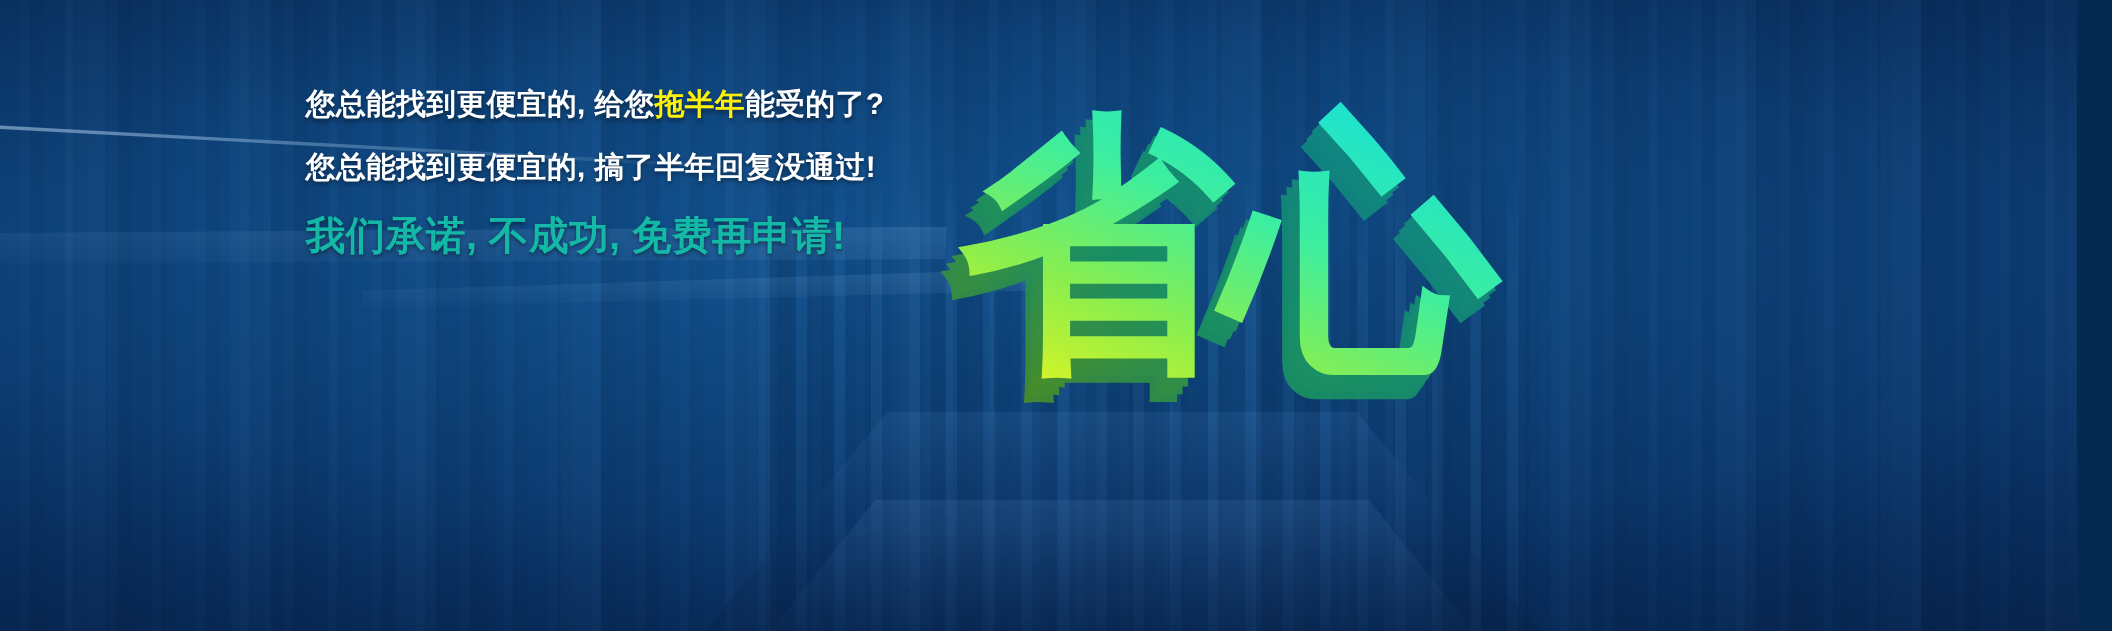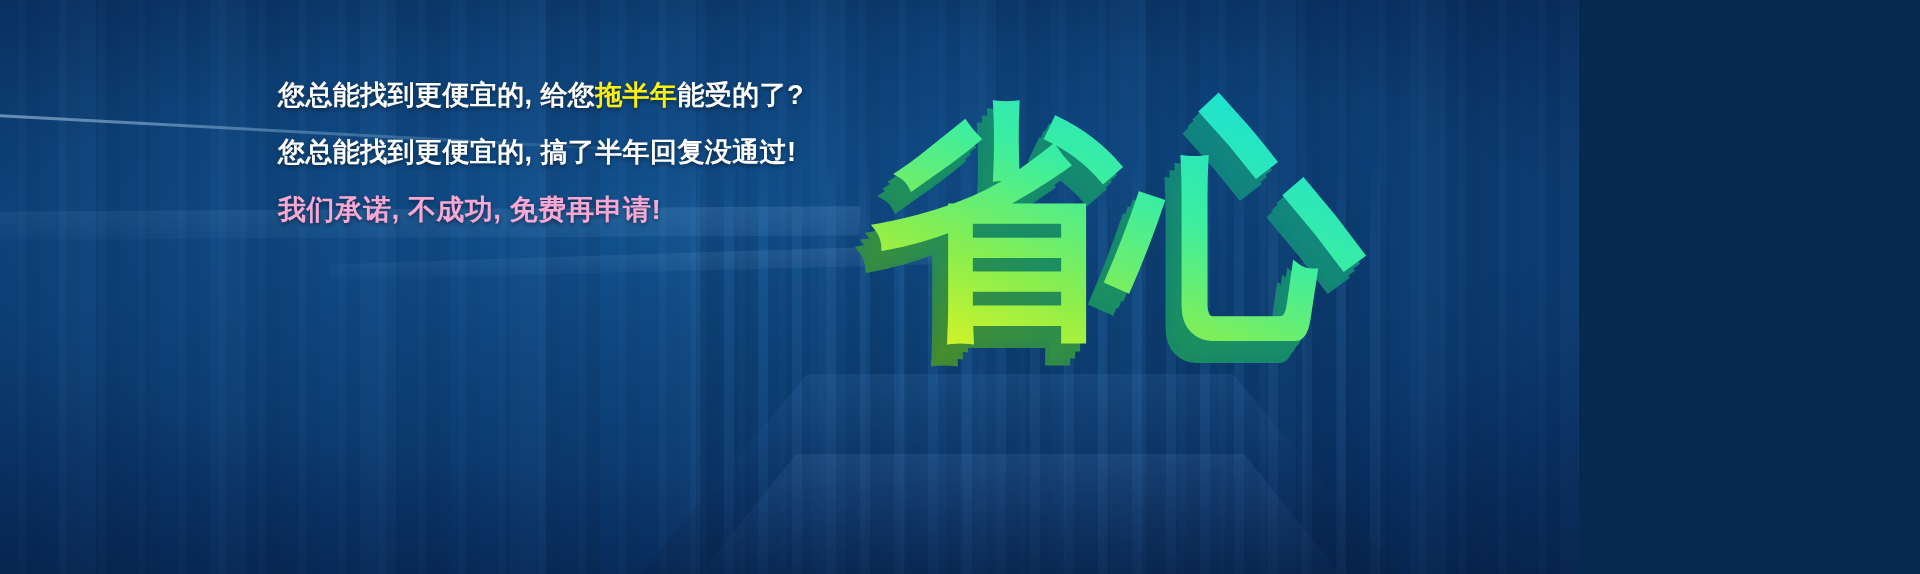--- a/index.html
+++ b/index.html
@@ -1,18 +1,18 @@
 <!DOCTYPE html>
 <html><head>
 <meta charset="utf-8">
 <style>
   html,body{margin:0;padding:0;background:#06294f;}
   body{width:1920px;height:574px;overflow:hidden;font-family:"Liberation Sans","DejaVu Sans",sans-serif;}
 
-  #banner{position:relative;width:1579px;height:574px;overflow:hidden;
+  #banner{position:relative;width:1888px;height:574px;overflow:hidden;
     background:#0a3566;}
 
   
   .bg-base{position:absolute;inset:0;
     background:
       radial-gradient(130% 100% at 42% 38%, #12528f 0%, #0d4178 32%, #093063 62%, #06224b 100%);}
 
   .bg-vert-stripes{position:absolute;inset:0;opacity:.55;
     background:repeating-linear-gradient(90deg,
       rgba(255,255,255,0.000) 0px,
@@ -75,21 +75,21 @@
     font-weight:700;
     color:#ffffff;
     letter-spacing:.4px;
     line-height:1;
     margin-bottom:30px;
     white-space:nowrap;
     text-shadow:0 2px 4px rgba(0,0,0,.45);
   }
   .line:last-child{margin-bottom:0;}
   .line .hl{color:#fdf10a;}
-  .line.accent{color:#f9a8d4;font-size:28px;}
+  .line.accent{color:#14b8a6;font-size:36px;}
 
   
   .logo{position:absolute;left:871px;top:60px;width:470px;height:330px;}
   .logo svg{display:block;width:100%;height:100%;overflow:visible;}
 
   .glyph-face{fill:url(#faceGrad);}
   .glyph-side{fill:url(#sideGrad);}
 </style>
 </head>
 <body>

